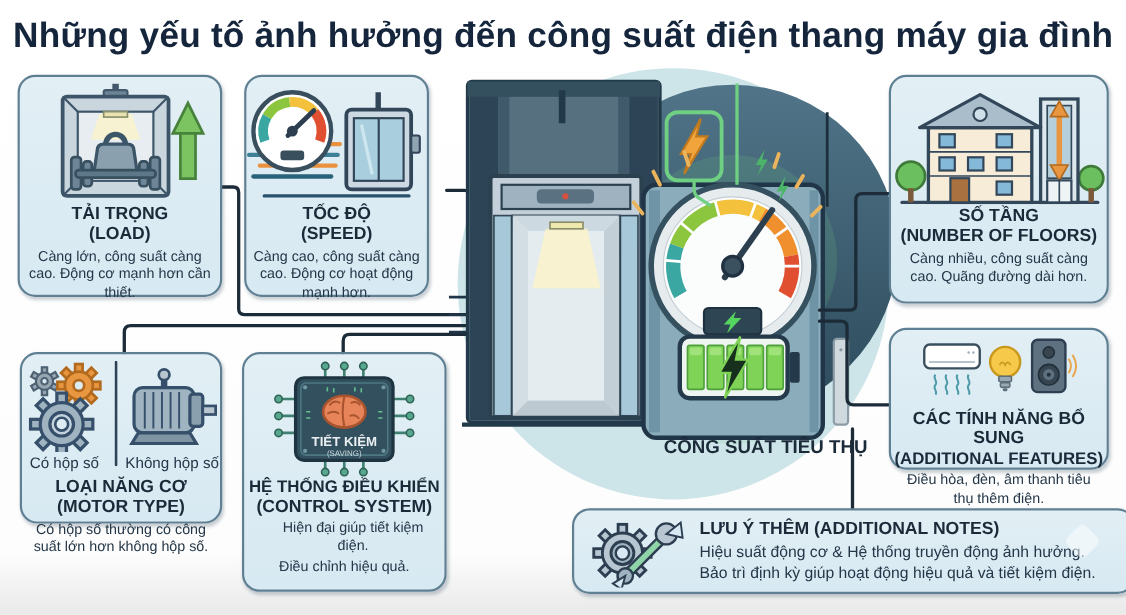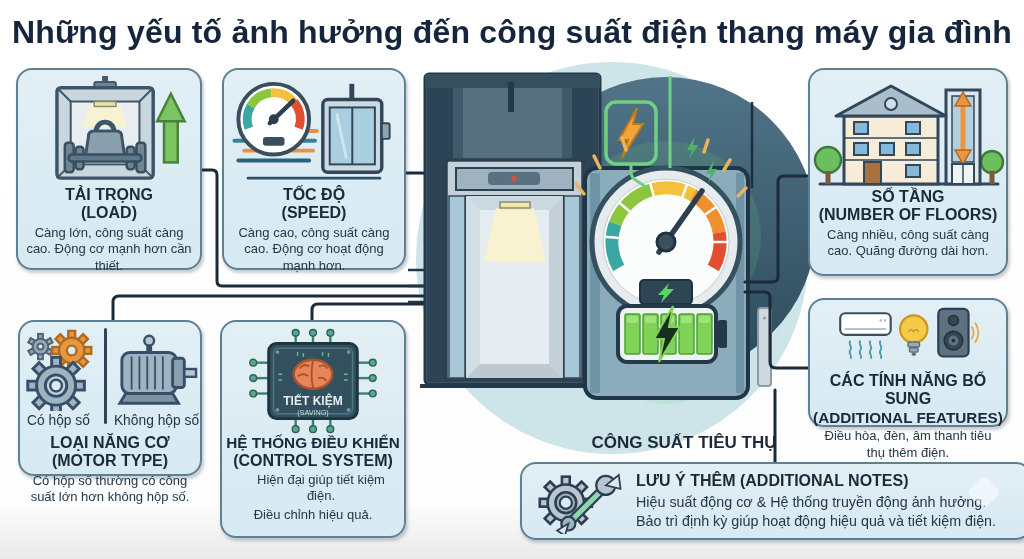--- a/index.html
+++ b/index.html
@@ -17,21 +17,21 @@
   .bd{font-size:13px;color:#243748;line-height:1.27;padding:2px 5px 0 5px;}
   .bicon{flex:0 0 auto;}
   .motor-row{display:flex;flex-direction:row;align-items:flex-end;justify-content:center;}
   .mcol{display:flex;flex-direction:column;align-items:center;padding:0 4px;}
   .mdivider{width:0;border-left:3px solid #2e4456;height:96px;margin:0 2px 4px 2px;border-radius:2px;}
   .mlabel{font-size:13.8px;color:#243748;margin-top:2px;white-space:nowrap;}
   .notes-box{flex-direction:row;align-items:center;text-align:left;padding:6px 10px 6px 8px;}
   .notes-text{display:flex;flex-direction:column;justify-content:center;padding-left:10px;}
   .nt{font-size:16px;font-weight:bold;color:#1b2a38;margin-bottom:3px;}
   .nd{font-size:14.3px;color:#243748;line-height:1.3;}
-  .center-label{position:absolute;left:532px;top:396px;width:304px;text-align:center;z-index:4;margin-top:36px;}
+  .center-label{position:absolute;left:544px;top:396px;width:304px;text-align:center;z-index:4;}
   .cl1,.cl2{font-size:17px;font-weight:bold;color:#1b2a38;line-height:1.32;}
   .layer{position:absolute;left:0;top:0;}
   .sparkle{position:absolute;right:34px;top:16px;width:24px;height:24px;background:#fff;
     opacity:.5;transform:rotate(45deg);border-radius:5px;z-index:5;}
 </style>
 </head>
 <body>
 
 <div class="canvas">
 
@@ -210,21 +210,21 @@
       <rect x="113" y="68" width="9" height="30" rx="3" fill="#6d8597" stroke="#38505f" stroke-width="2.5"></rect>
       <rect x="44" y="80" width="74" height="7" rx="3" fill="#5e7889" stroke="#38505f" stroke-width="2.5"></rect>
       <rect x="141" y="42" width="14" height="46" fill="#7cc461" stroke="#47823c" stroke-width="2.5"></rect>
       <polygon points="134,46 148,18 162,46" fill="#7cc461" stroke="#47823c" stroke-width="2.5"></polygon>
     </svg>
     <div class="bt">TẢI TRỌNG</div>
     <div class="bt">(LOAD)</div>
     <div class="bd">Càng lớn, công suất càng cao. Động cơ mạnh hơn cần thiết.</div>
   </div>
 
-  <div class="box" style="left:222px;top:68px;width:184px;height:202px">
+  <div class="box" style="left:222px;top:68px;width:168px;height:202px">
     <svg class="bicon" width="170" height="110" viewBox="0 0 170 112">
       <g stroke-linecap="round">
         <line x1="10" y1="56" x2="88" y2="56" stroke="#e9913f" stroke-width="4"></line>
         <line x1="4" y1="66" x2="86" y2="66" stroke="#3c7f96" stroke-width="4"></line>
         <line x1="14" y1="76" x2="84" y2="76" stroke="#e9913f" stroke-width="4"></line>
         <line x1="8" y1="86" x2="80" y2="86" stroke="#29627a" stroke-width="4"></line>
       </g>
       <rect x="121" y="8" width="5" height="16" fill="#32465a"></rect>
       <rect x="94" y="24" width="60" height="74" rx="5" fill="#cdd9e2" stroke="#32465a" stroke-width="3.5"></rect>
       <rect x="101" y="32" width="46" height="58" fill="#a9cede" stroke="#32465a" stroke-width="2"></rect>

